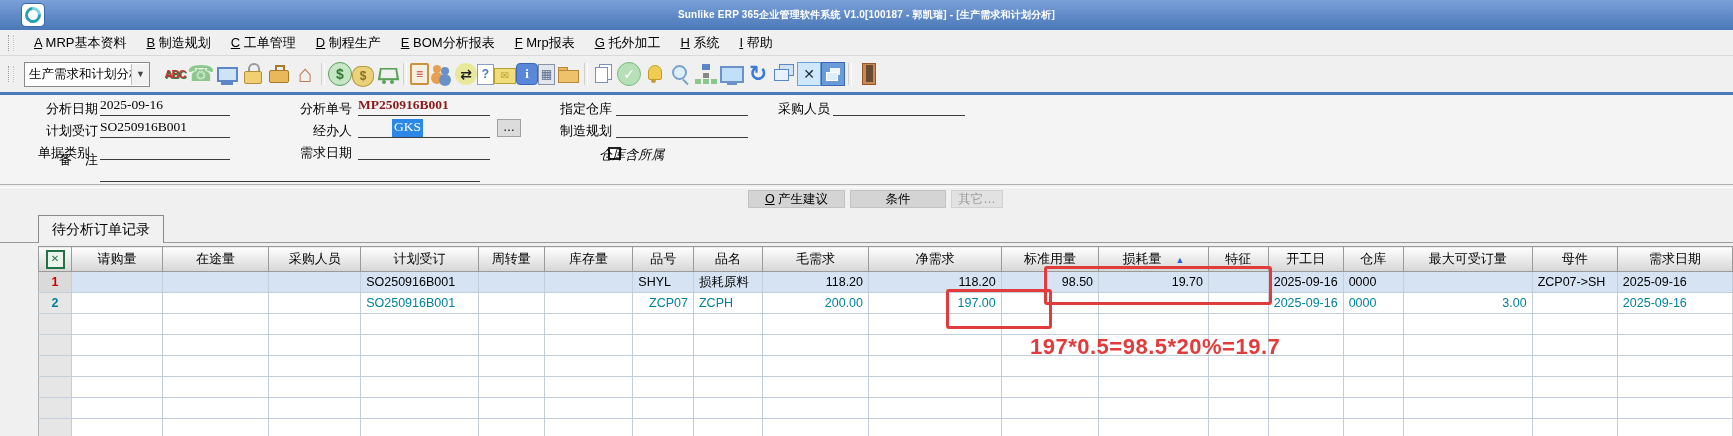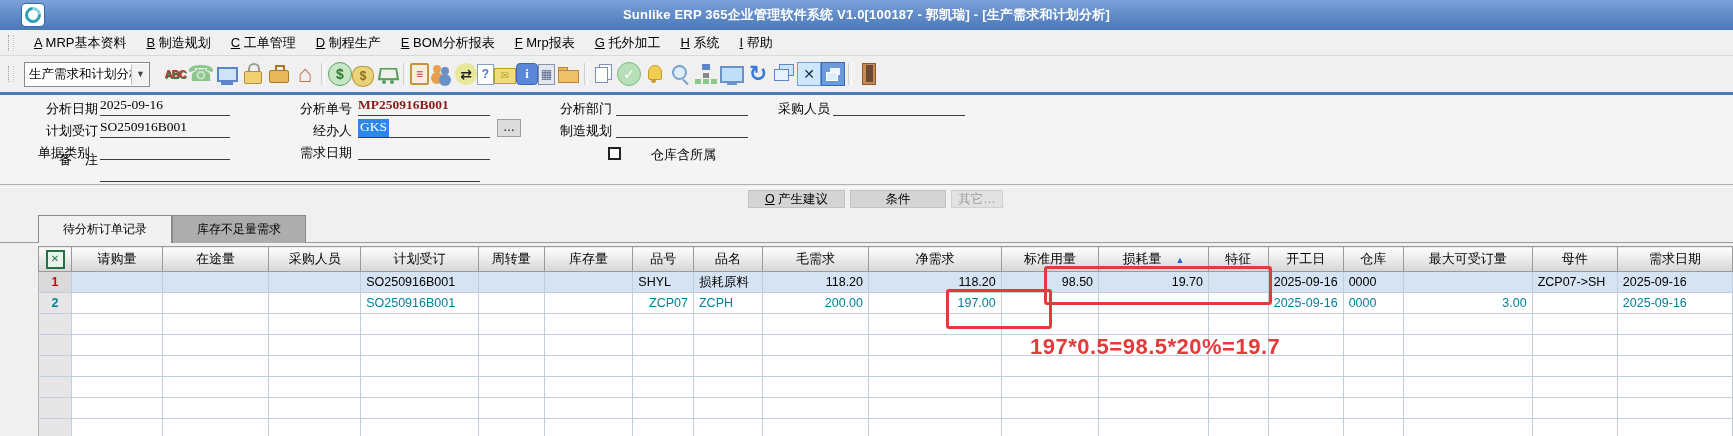--- a/index.html
+++ b/index.html
@@ -6,21 +6,21 @@
   body{width:1733px;height:436px;overflow:hidden;position:relative;background:#f0f0f0;
        font-family:"Liberation Sans","DejaVu Sans",sans-serif;color:#000;}
 
   
   .titlebar{position:absolute;left:0;top:0;width:100%;height:30px;
             background:linear-gradient(#7aa0d8,#4a78b8);display:flex;align-items:center;}
   .app-icon{position:absolute;left:22px;top:4px;width:22px;height:22px;background:#fff;
             border-radius:4px;box-shadow:0 0 0 1px #3a68a8;}
   .app-icon::before{content:"";display:block;width:10px;height:10px;margin:3px auto;
             border:3px solid #2aa0b8;border-top-color:#7fd4e4;border-radius:50%;transform:rotate(40deg);}
-  .title-text{width:100%;text-align:center;color:#fff;font-weight:bold;font-size:13px;letter-spacing:.2px;}
+  .title-text{width:100%;text-align:center;color:#fff;font-weight:bold;font-size:10px;letter-spacing:.2px;}
 
   
   .menubar{position:absolute;left:0;top:30px;width:100%;height:26px;background:#f0f0f0;
            border-bottom:1px solid #d9d9d9;display:flex;align-items:center;padding-left:8px;box-sizing:border-box;}
   .grip{width:4px;height:16px;border-left:1px dotted #999;border-right:1px dotted #c9c9c9;margin-right:10px;}
   .menu-item{padding:3px 10px;font-size:13px;white-space:nowrap;cursor:default;}
   .menu-item u{text-decoration:underline;}
 
   
   .toolbar{position:absolute;left:0;top:56px;width:100%;height:36px;background:#f0f0f0;
@@ -114,39 +114,39 @@
                     background:#6a4a32;}
 
   .accent-line{position:absolute;left:0;top:92px;width:100%;height:3px;background:#4a78b8;}
 
   
   .form-area{position:absolute;left:0;top:95px;width:100%;height:89px;background:#f4f4f4;}
   .flabel{position:absolute;width:56px;text-align:right;font-size:13px;white-space:nowrap;}
   .fline{position:absolute;height:18px;border-bottom:1px solid #3c3c3c;
          font-family:"Liberation Serif","DejaVu Serif",serif;font-size:13.5px;white-space:nowrap;overflow:hidden;}
   .maroon{color:#8b1a1a;font-weight:bold;}
-  .selhl{background:#2b88e8;color:#fff;padding:16px 2px;}
+  .selhl{background:#2b88e8;color:#fff;padding:16px 2px;margin-left:34px;}
   .browse-btn{position:absolute;width:24px;height:18px;background:#dcdcdc;border:1px solid #a0a0a0;
          font-size:12px;line-height:14px;text-align:center;box-sizing:border-box;}
   .cbx{position:absolute;width:13px;height:13px;background:#fff;border:2px solid #222;box-sizing:border-box;}
   .cbx-label{position:absolute;font-size:13px;}
 
   
   .divider{position:absolute;left:0;top:184px;width:100%;height:2px;
            border-top:1px solid #b0b0b0;border-bottom:1px solid #fff;}
   .action-btn{position:absolute;top:190px;height:18px;background:#d4d4d4;border:1px solid #c2c2c2;
            font-size:12.5px;text-align:center;line-height:17px;box-sizing:border-box;white-space:nowrap;}
   .action-btn u{text-decoration:underline;}
   .btn-disabled{background:#e2e2e2;color:#9a9a9a;border-color:#d0d0d0;}
 
   
   .grid-panel{position:absolute;left:0;top:242px;width:100%;height:194px;background:#f0f0f0;
            border-top:1px solid #9a9a9a;}
   .tabstrip{position:absolute;left:38px;top:215px;display:flex;z-index:3;}
-  .tab{height:27px;line-height:27px;padding:0 24px;font-size:12px;border:1px solid #8a8a8a;
+  .tab{height:27px;line-height:27px;padding:0 13px;font-size:14px;border:1px solid #8a8a8a;
        border-bottom:none;background:#adadad;white-space:nowrap;}
   .tab.active{background:#f1f1f1;}
   .gridwrap{position:absolute;left:38px;top:246px;z-index:2;}
   table.grid{border-collapse:collapse;table-layout:fixed;background:#fff;}
   table.grid th{height:24px;background:linear-gradient(#fefefe,#d6d6d6);border:1px solid #9a9a9a;
        font-weight:normal;font-size:13px;padding:0 3px;overflow:hidden;white-space:nowrap;position:relative;}
   table.grid td{height:20px;border-right:1px solid #c3cedb;border-bottom:1px solid #c3cedb;
        font-size:12.5px;padding:0 5px;overflow:hidden;white-space:nowrap;background:#fff;}
   td.rowhead{background:#e6e6e6 !important;border:1px solid #b2b2b2;text-align:center;
        font-weight:bold;font-size:12px;padding:0;}
@@ -255,21 +255,21 @@
 
 <div class="accent-line"></div>
 
 <div class="form-area">
   <span class="flabel" style="left:42px;top:5px;">分析日期</span>
   <span class="fline" style="left:100px;top:2px;width:130px;">2025-09-16</span>
 
   <span class="flabel" style="left:296px;top:5px;">分析单号</span>
   <span class="fline maroon" style="left:358px;top:2px;width:132px;">MP250916B001</span>
 
-  <span class="flabel" style="left:556px;top:5px;">分析部门</span>
+  <span class="flabel" style="left:556px;top:5px;">指定仓库</span>
   <span class="fline" style="left:616px;top:2px;width:132px;"></span>
 
   <span class="flabel" style="left:774px;top:5px;">采购人员</span>
   <span class="fline" style="left:833px;top:2px;width:132px;"></span>
 
   <span class="flabel" style="left:42px;top:27px;">计划受订</span>
   <span class="fline" style="left:100px;top:24px;width:130px;">SO250916B001</span>
 
   <span class="flabel" style="left:296px;top:27px;">经办人</span>
   <span class="fline" style="left:358px;top:24px;width:132px;"><span class="selhl">GKS</span></span>
@@ -278,36 +278,35 @@
   <span class="flabel" style="left:556px;top:27px;">制造规划</span>
   <span class="fline" style="left:616px;top:24px;width:132px;"></span>
 
   <span class="flabel" style="left:34px;top:49px;">单据类别</span>
   <span class="fline" style="left:100px;top:46px;width:130px;"></span>
 
   <span class="flabel" style="left:296px;top:49px;">需求日期</span>
   <span class="fline" style="left:358px;top:46px;width:132px;"></span>
 
   <span class="cbx" style="left:608px;top:52px;"></span>
-  <span class="cbx-label" style="left:651px;top:51px;">仓库含所属</span>
+  <span class="cbx-label" style="left:599px;top:51px;font-style:italic;">仓库含所属</span>
 
   <span class="flabel" style="left:42px;top:56px;">备　注</span>
   <span class="fline" style="left:100px;top:68px;width:380px;"></span>
 </div>
 
 <div class="divider"></div>
 
 <span class="action-btn" style="left:748px;width:97px;"><u>O</u> <span>产生建议</span></span>
 <span class="action-btn" style="left:850px;width:96px;">条件</span>
 <span class="action-btn btn-disabled" style="left:951px;width:52px;">其它…</span>
 
 <div class="grid-panel"></div>
 <div class="tabstrip">
   <span class="tab active">待分析订单记录</span>
-  <span class="tab">库存不足量需求</span>
 </div>
 
 <div class="gridwrap">
   <table class="grid">
       <colgroup>
         <col style="width: 34px;">
         <col style="width: 96px;">
         <col style="width: 114px;">
         <col style="width: 96px;">
         <col style="width: 120px;">

